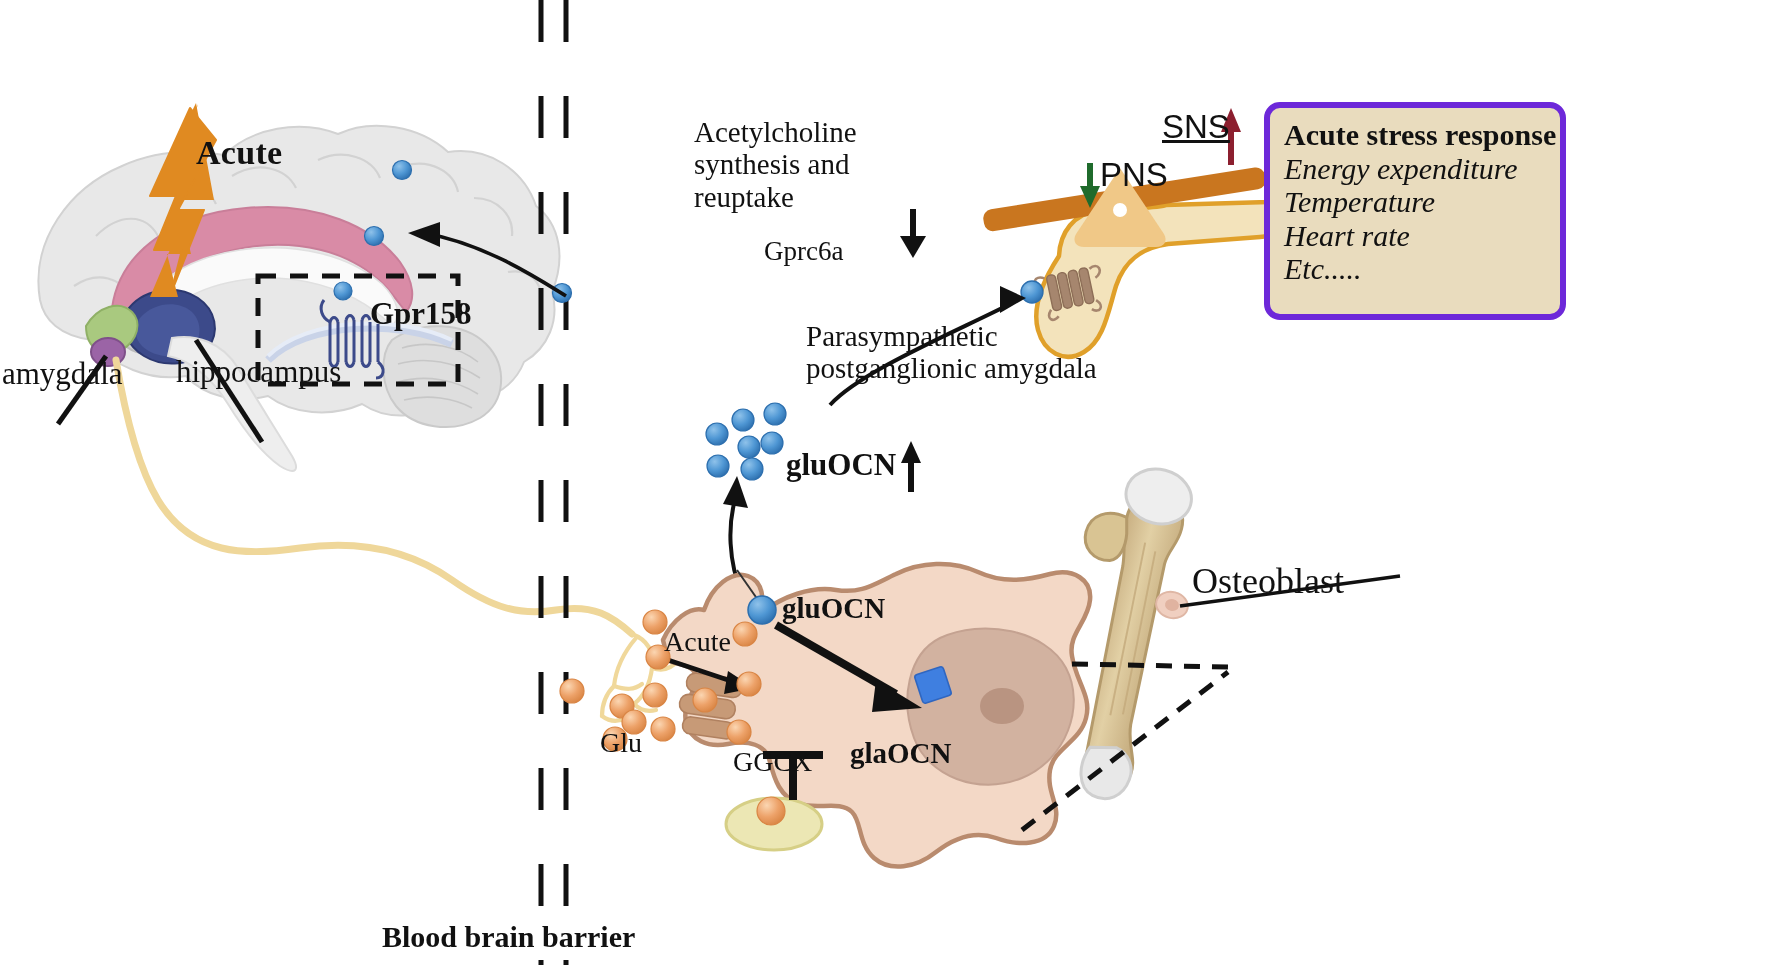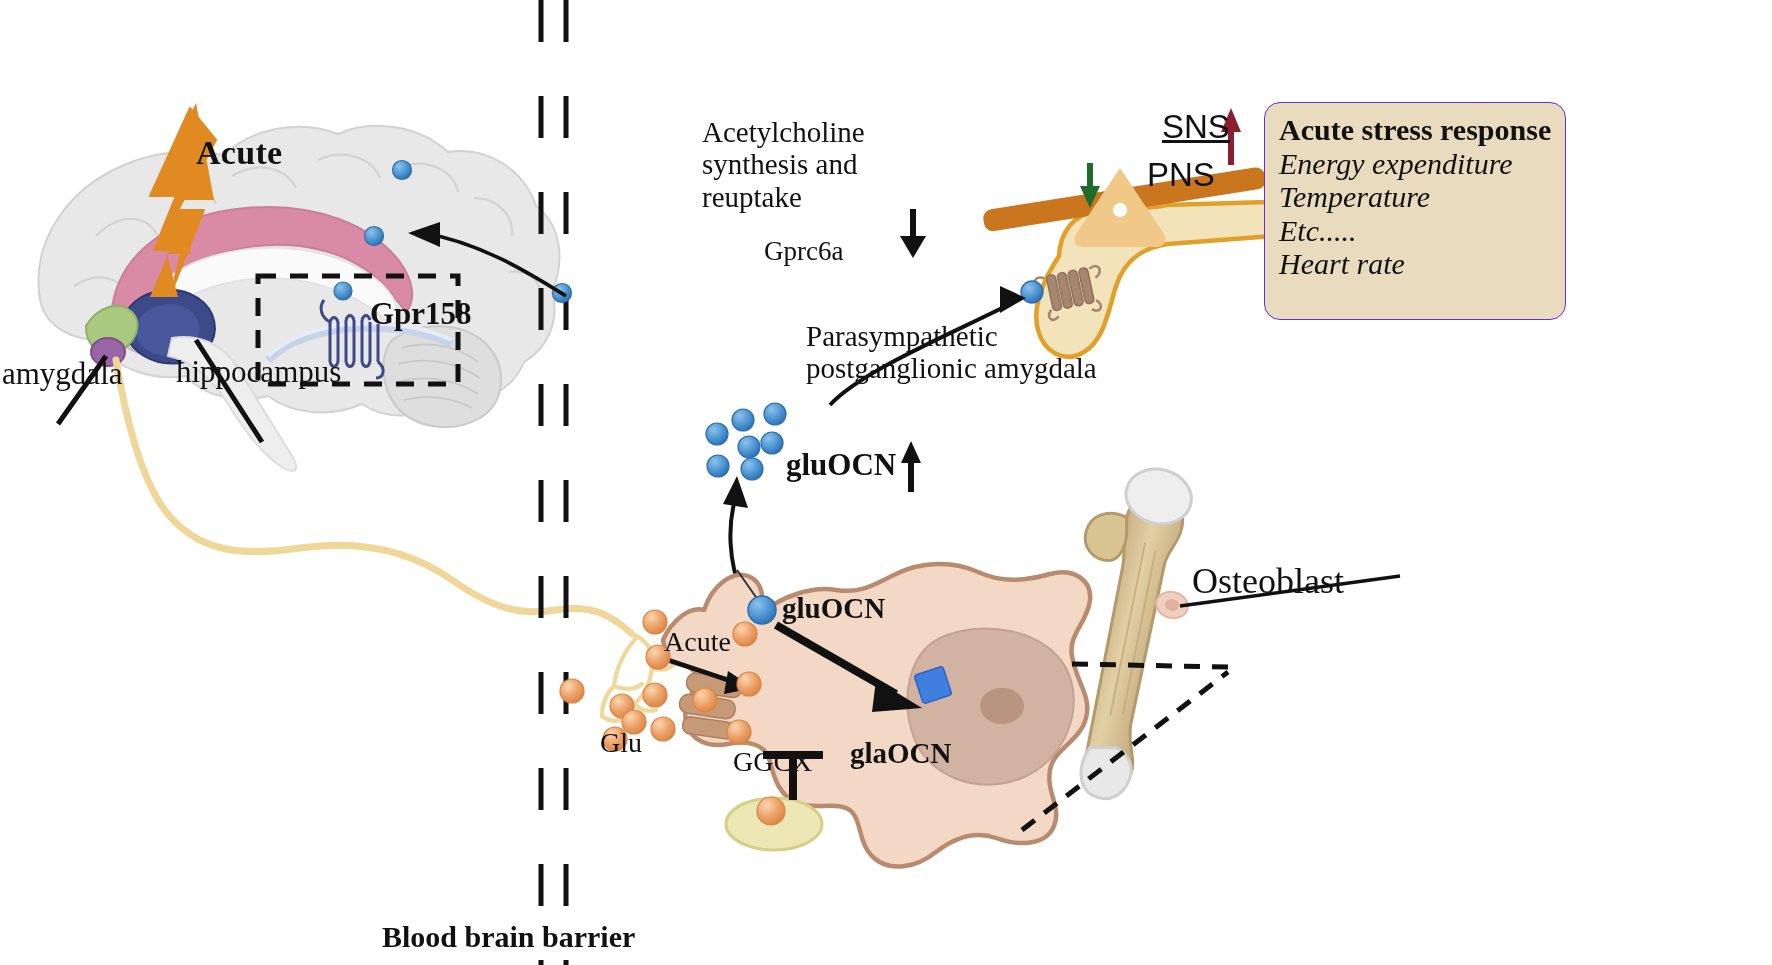--- a/index.html
+++ b/index.html
@@ -23,24 +23,24 @@
     color: #111;
   }
   .serif { font-family: "Liberation Serif", "DejaVu Serif", serif; }
   .sans  { font-family: "Liberation Sans", "DejaVu Sans", sans-serif; }
 
   
   .t-stress      { font-size: 34px; font-weight: 700; letter-spacing: .3px; }
   .t-amygdala    { font-size: 31px; }
   .t-hippo       { font-size: 31px; }
   .t-gpr158      { font-size: 31px; font-weight: 700; }
-  .t-ach         { font-size: 29px; margin-left: 8px; }
+  .t-ach         { font-size: 29px; }
   .t-gprc6a      { font-size: 27px; }
   .t-para        { font-size: 29px; }
-  .t-pns         { font-size: 33px; margin-left: 47px; }
+  .t-pns         { font-size: 33px; }
   .t-sns         { font-size: 33px; }
   .t-box-title   { font-size: 30px; font-weight: 700; }
   .t-box-line    { font-size: 30px; font-style: italic; }
   .t-gluocn-big  { font-size: 31px; font-weight: 700; }
   .t-gluocn-cell { font-size: 29px; font-weight: 700; }
   .t-glaocn      { font-size: 29px; font-weight: 700; }
   .t-glast       { font-size: 28px; }
   .t-glu         { font-size: 28px; }
   .t-ggcx        { font-size: 28px; }
   .t-osteoblast  { font-size: 36px; }
@@ -48,21 +48,21 @@
 
   svg { position: absolute; left: 0; top: 0; overflow: visible; }
   .svg-layer { position: absolute; left: 0; top: 0; width: 1772px; height: 965px; pointer-events: none; }
 
   
   #info-box {
     position: absolute;
     left: 1264px; top: 102px;
     width: 302px; height: 218px;
     background: #e9dcbe;
-    border: 1px solid #6d28d9;
+    border: 6px solid #6d28d9;
     border-radius: 16px;
     box-sizing: border-box;
   }
   #info-box .inner { padding: 10px 0 0 14px; }
 </style>
 </head>
 <body>
 
 <div id="stage">
 
@@ -419,22 +419,22 @@
 
   <div class="lbl sans t-pns" style="left:1100px; top:157px;">PNS</div>
 
   <div class="lbl sans t-sns" style="left:1162px; top:109px;text-decoration:underline;">SNS</div>
 
   <div id="info-box">
     <div class="inner">
       <div class="lbl serif t-box-title" style="position:static;">Acute stress response</div>
       <div class="lbl serif t-box-line" style="position:static;">Energy expenditure</div>
       <div class="lbl serif t-box-line" style="position:static;">Temperature</div>
+      <div class="lbl serif t-box-line" style="position:static;">Heart rate</div>
       <div class="lbl serif t-box-line" style="position:static;">Etc.....</div>
-      <div class="lbl serif t-box-line" style="position:static;">Heart rate</div>
     </div>
   </div>
 
   <div class="lbl serif t-gluocn-big" style="left:786px; top:448px;">gluOCN</div>
 
   <div class="lbl serif t-gluocn-cell" style="left:782px; top:592px;">gluOCN</div>
 
   <div class="lbl serif t-glaocn" style="left:850px; top:693px;margin-top:44px;">glaOCN</div>
 
   <div class="lbl serif t-glast" style="left:664px; top:626px;">Acute</div>

